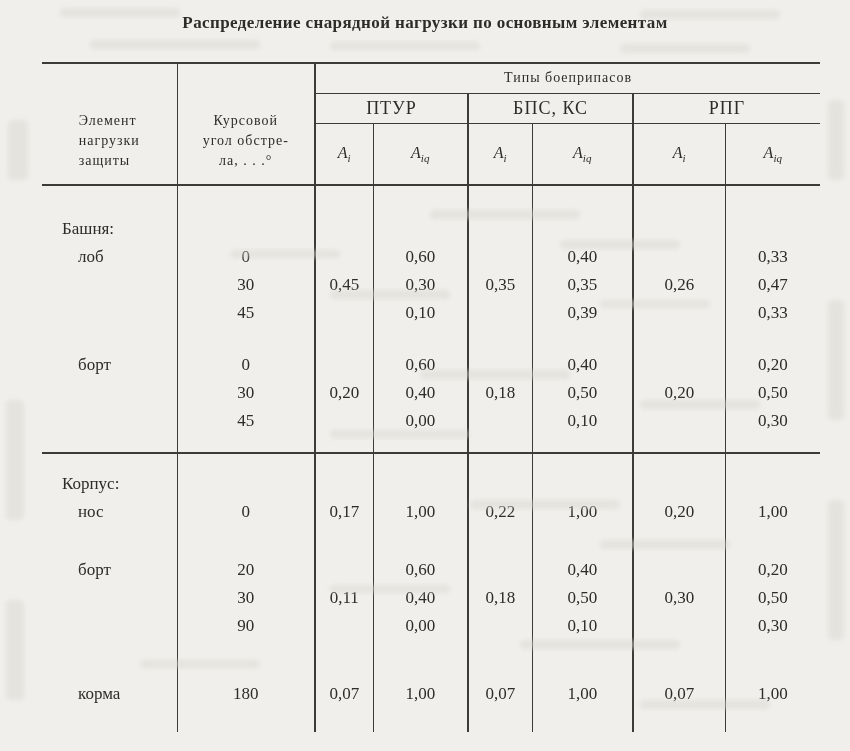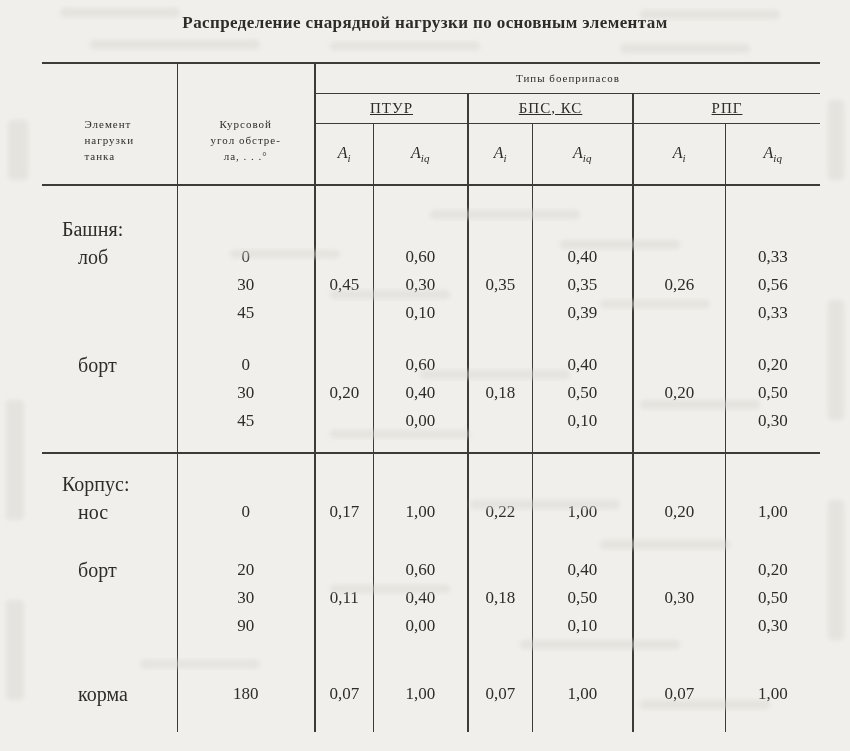--- a/index.html
+++ b/index.html
@@ -54,31 +54,31 @@
   th,td{
     font-weight:normal;
     text-align:center;
     vertical-align:middle;
     font-size:16px;
     padding:0;
     overflow:hidden;
   }
   .bl-thin{border-left:1px solid var(--line);}
   .bl-thick{border-left:2px solid var(--line);}
-  tr.h1 th{height:30px;font-size:11px;letter-spacing:1px;}
-  tr.h2 th{height:30px;font-size:15px;letter-spacing:1px;border-bottom:1.5px solid var(--line);text-decoration:underline;}
+  tr.h1 th{height:30px;font-size:14px;letter-spacing:1px;}
+  tr.h2 th{height:30px;font-size:18px;letter-spacing:1px;border-bottom:1.5px solid var(--line);}
   tr.h3 th{height:62px;font-size:15px;}
   th.ammo-title{border-bottom:1.5px solid var(--line);}
   th.stub{font-size:14.5px;line-height:1.45;letter-spacing:.3px;}
   th.stub .stub-lines{display:inline-block;text-align:left;margin-top:34px;}
   th.stub-angle .stub-lines{text-align:center;}
   .avar{font-style:italic;font-family:"Liberation Serif",serif;font-size:16px;}
   .avar sub{font-size:11px;font-style:italic;}
   tbody td{height:28px;font-size:17px;}
-  td.col-element{text-align:left;padding-left:36px;font-size:20px;}
+  td.col-element{text-align:left;padding-left:36px;font-size:17px;}
   tr.group-row td.col-element{padding-left:20px;}
   tr.spacer td{height:auto;}
   tr.divider td{height:0;padding:0;border-top:2px solid var(--line);}
   .noselect{user-select:none;}
 </style>
 </head>
 <body>
 
 <div class="page noselect">
 
@@ -97,21 +97,21 @@
           <col style="width:101px">
         <col style="width:92px">
           <col style="width:95px">
       </colgroup>
       <thead>
         <tr class="h1">
           <th class="stub" rowspan="3">
             <span class="stub-lines">
               <span>Элемент</span><br>
               <span>нагрузки</span><br>
-              <span>танка</span>
+              <span>защиты</span>
             </span>
           </th>
           <th class="stub stub-angle bl-thin" rowspan="3">
             <span class="stub-lines">
               <span>Курсовой</span><br>
               <span>угол обстре-</span><br>
               <span>ла, . . .°</span>
             </span>
           </th>
           <th class="ammo-title bl-thick" colspan="6">Типы боеприпасов</th>
@@ -162,21 +162,21 @@
             <td class="bl-thin">0,33</td>
           </tr>
           <tr>
             <td class="col-element"></td>
             <td class="col-angle bl-thin">30</td>
             <td class="bl-thick">0,45</td>
             <td class="bl-thin">0,30</td>
             <td class="bl-thick">0,35</td>
             <td class="bl-thin">0,35</td>
             <td class="bl-thick">0,26</td>
-            <td class="bl-thin">0,56</td>
+            <td class="bl-thin">0,47</td>
           </tr>
           <tr>
             <td class="col-element"></td>
             <td class="col-angle bl-thin">45</td>
             <td class="bl-thick"></td>
             <td class="bl-thin">0,10</td>
             <td class="bl-thick"></td>
             <td class="bl-thin">0,39</td>
             <td class="bl-thick"></td>
             <td class="bl-thin">0,33</td>

